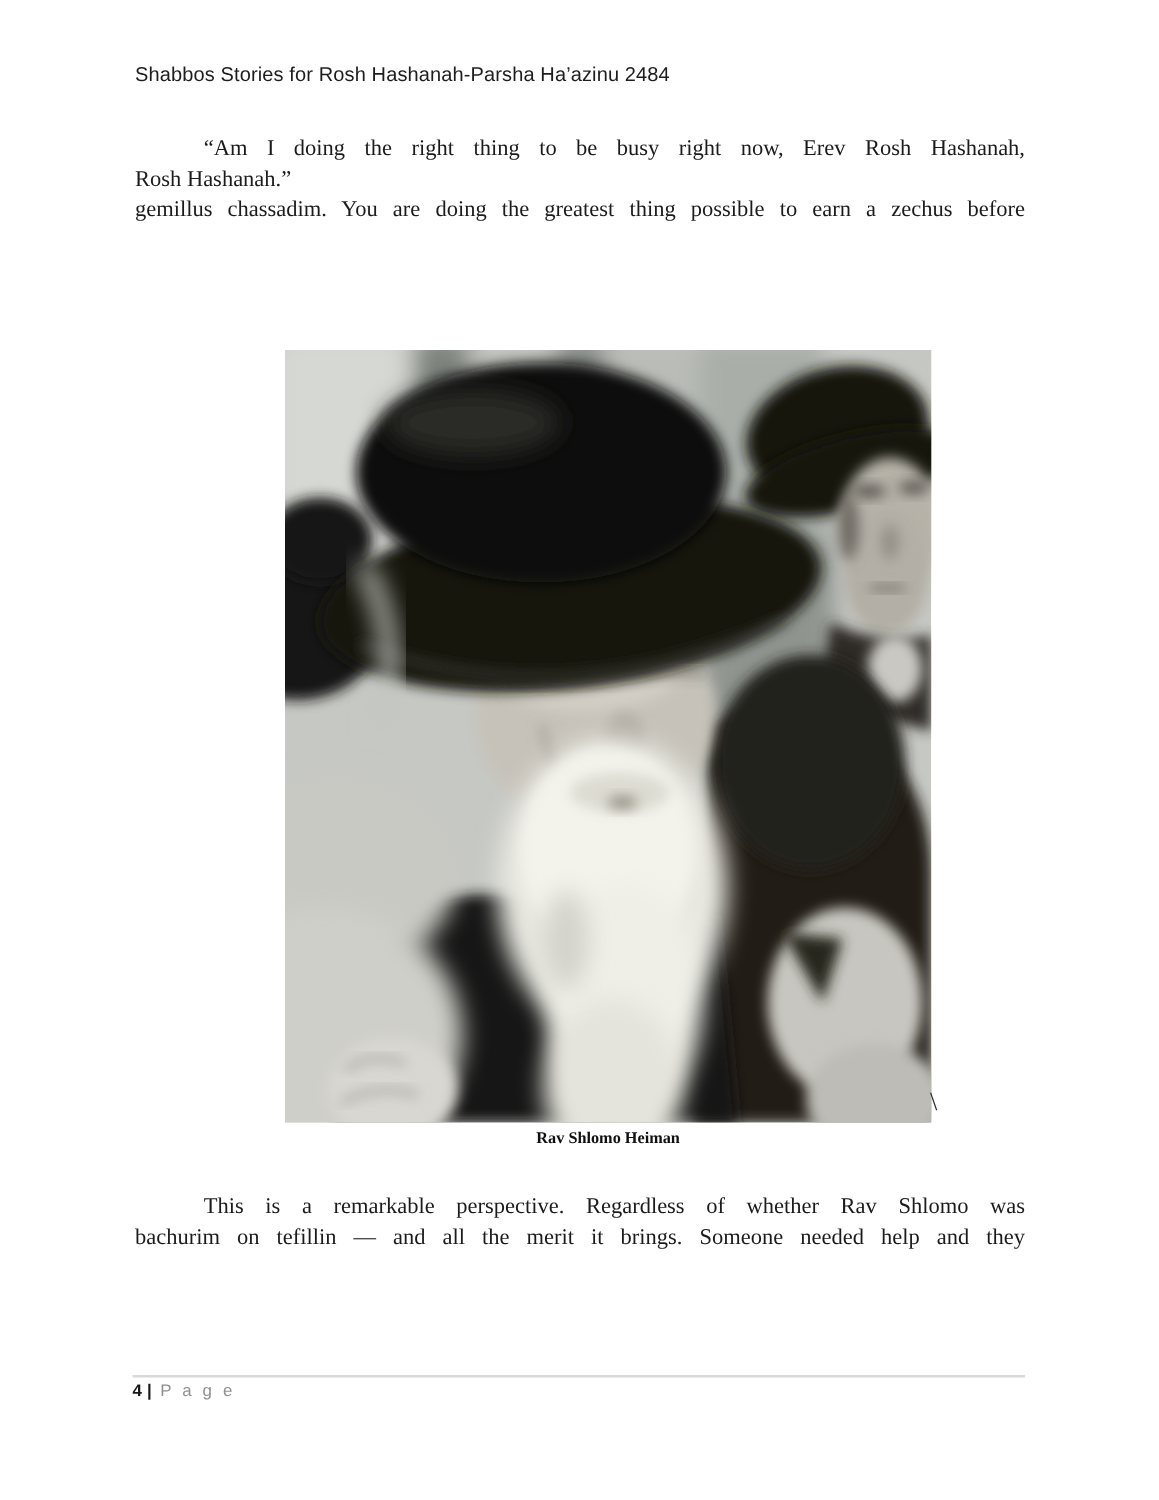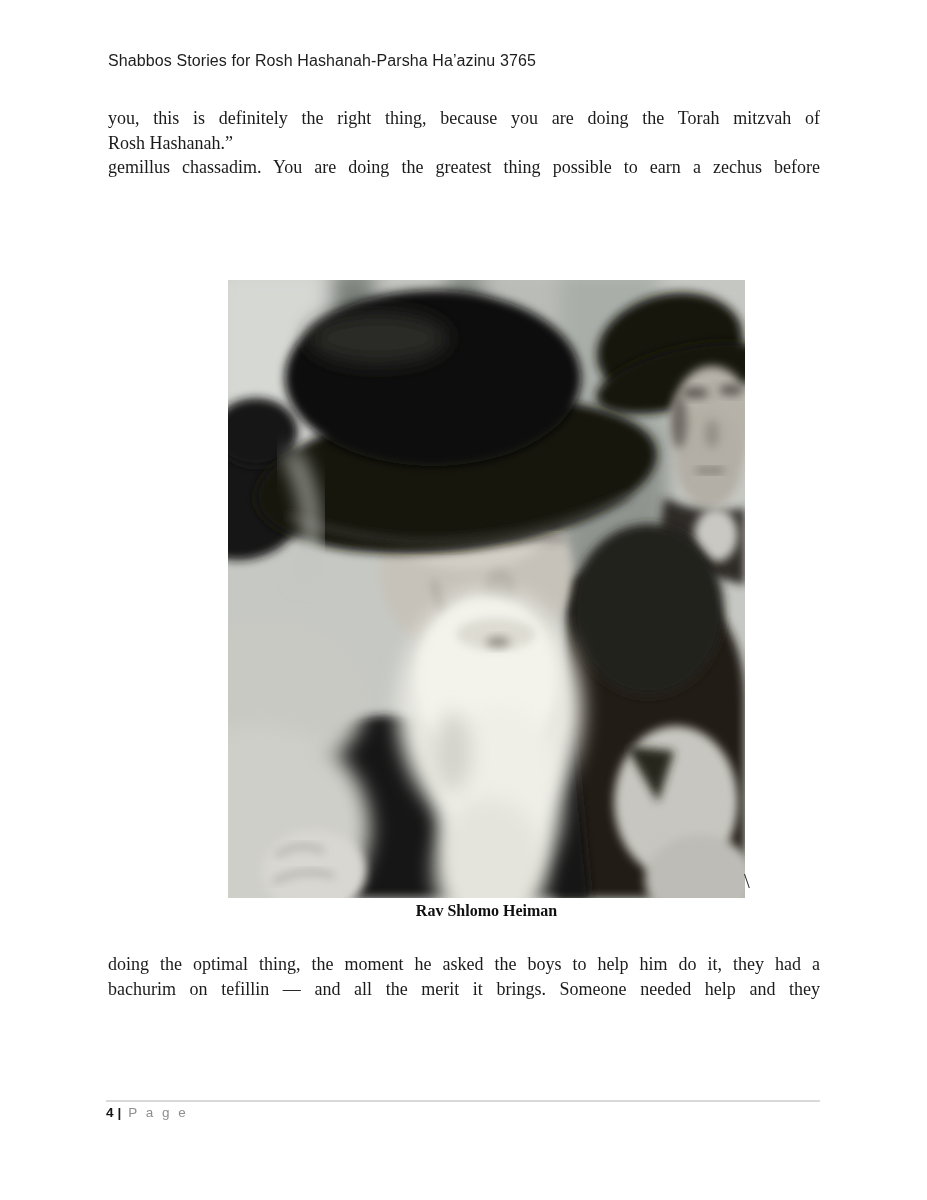--- a/index.html
+++ b/index.html
@@ -31,45 +31,45 @@
   }
   .figure svg { display:block; width:517px; height:618px; }
 
   .stray-mark {
     position:absolute; left:744px; top:869px;
     font-size:21px; color:#2a2a2a;
   }
 
   .caption {
     position:absolute; left:228px; top:902px; width:517px;
-    text-align:center; font-weight:bold; font-size:16px; color:#101010;
+    text-align:center; font-weight:bold; font-size:13px; color:#101010;
   }
 
   .footer-rule {
     position:absolute; left:106px; top:1100px; width:714px; height:2px;
     background:#d9d9d9;
   }
   .doc-footer {
     position:absolute; left:106px; top:1105px;
     font-family:"Liberation Sans", sans-serif; font-size:13.5px;
     display:flex; align-items:baseline;
   }
   .doc-footer .num { font-weight:bold; color:#161616; }
   .doc-footer .bar { font-weight:bold; color:#161616; margin:0 7px 0 4px; }
   .doc-footer .pglabel { color:#8f8f8f; letter-spacing:2.5px;text-align:right; }
 </style>
 </head>
 <body>
 
 <div class="page">
 
-  <div class="doc-header">Shabbos Stories for Rosh Hashanah-Parsha Ha’azinu 3765</div>
+  <div class="doc-header">Shabbos Stories for Rosh Hashanah-Parsha Ha’azinu 2484</div>
 
   <div class="para para-1">
-    <div class="line">you, this is definitely the right thing, because you are doing the Torah mitzvah of</div>
+    <div class="line indent">“Am I doing the right thing to be busy right now, Erev Rosh Hashanah,</div>
     <div class="line short">Rosh Hashanah.”</div>
     <div class="line">gemillus chassadim. You are doing the greatest thing possible to earn a zechus before</div>
   </div>
 
   <div class="figure">
     <svg viewBox="0 0 517 618" xmlns="http://www.w3.org/2000/svg">
       <defs>
         <filter id="b1" x="-60%" y="-60%" width="220%" height="220%">
             <feGaussianBlur stdDeviation="5"></feGaussianBlur>
           </filter>
@@ -160,21 +160,21 @@
         <ellipse cx="472" cy="600" rx="55" ry="45" fill="#bdbcb6" filter="url(#b1)"></ellipse>
       </g>
     </svg>
   </div>
 
   <div class="stray-mark">\</div>
 
   <div class="caption">Rav Shlomo Heiman</div>
 
   <div class="para para-2">
-    <div class="line">doing the optimal thing, the moment he asked the boys to help him do it, they had a</div>
+    <div class="line indent">This is a remarkable perspective. Regardless of whether Rav Shlomo was</div>
     <div class="line">bachurim on tefillin — and all the merit it brings. Someone needed help and they</div>
   </div>
 
   <div class="footer-rule"></div>
   <div class="doc-footer">
     <span class="num">4</span>
     <span class="bar">|</span>
     <span class="pglabel">P a g e</span>
   </div>
 

